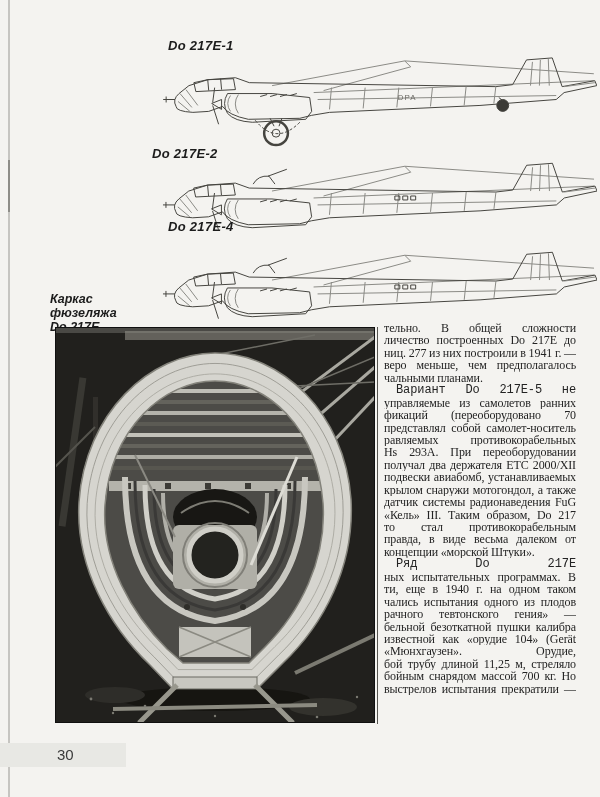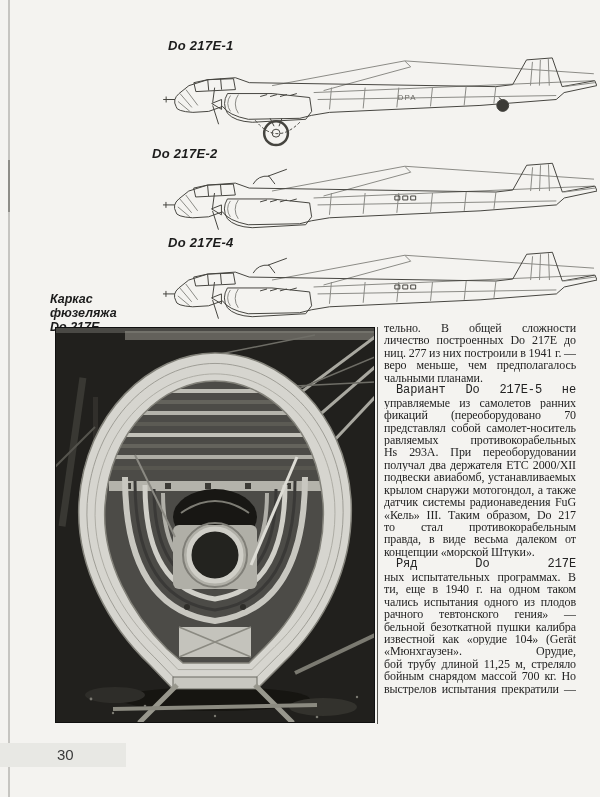--- a/index.html
+++ b/index.html
@@ -5,21 +5,21 @@
   html,body{margin:0;padding:0;}
   body{width:600px;height:797px;position:relative;background:#f4f3f0;
        font-family:"Liberation Sans",sans-serif;overflow:hidden;}
   .abs{position:absolute;}
   
   .gutter{left:8px;top:0;width:2px;height:797px;background:#c6c5c1;}
   .gutter-dark{left:8px;top:160px;width:2px;height:52px;background:#8e8d88;}
   
   .dlabel{font:italic bold 13px/14px "Liberation Sans",sans-serif;color:#1c1c1c;
           letter-spacing:.3px;}
-  .l1{left:168px;top:39px;text-align:right;} .l2{left:152px;top:147px;} .l3{left:168px;top:236px;}
+  .l1{left:168px;top:39px;text-align:right;} .l2{left:152px;top:147px;} .l3{left:168px;top:220px;}
   .plane{left:161px;width:436px;}
   .p1{top:50px;height:99px;} .p2{top:155px;height:80px;} .p3{top:244px;height:80px;}
   
   .caption{left:50px;top:292px;width:105px;text-align:left;
            font:italic bold 12.5px/14px "Liberation Sans",sans-serif;color:#1c1c1c;}
   
   .photo{left:55px;top:327px;width:320px;height:396px;}
   
   .colrule{left:377px;top:327px;width:1px;height:397px;background:#55544f;}
   

